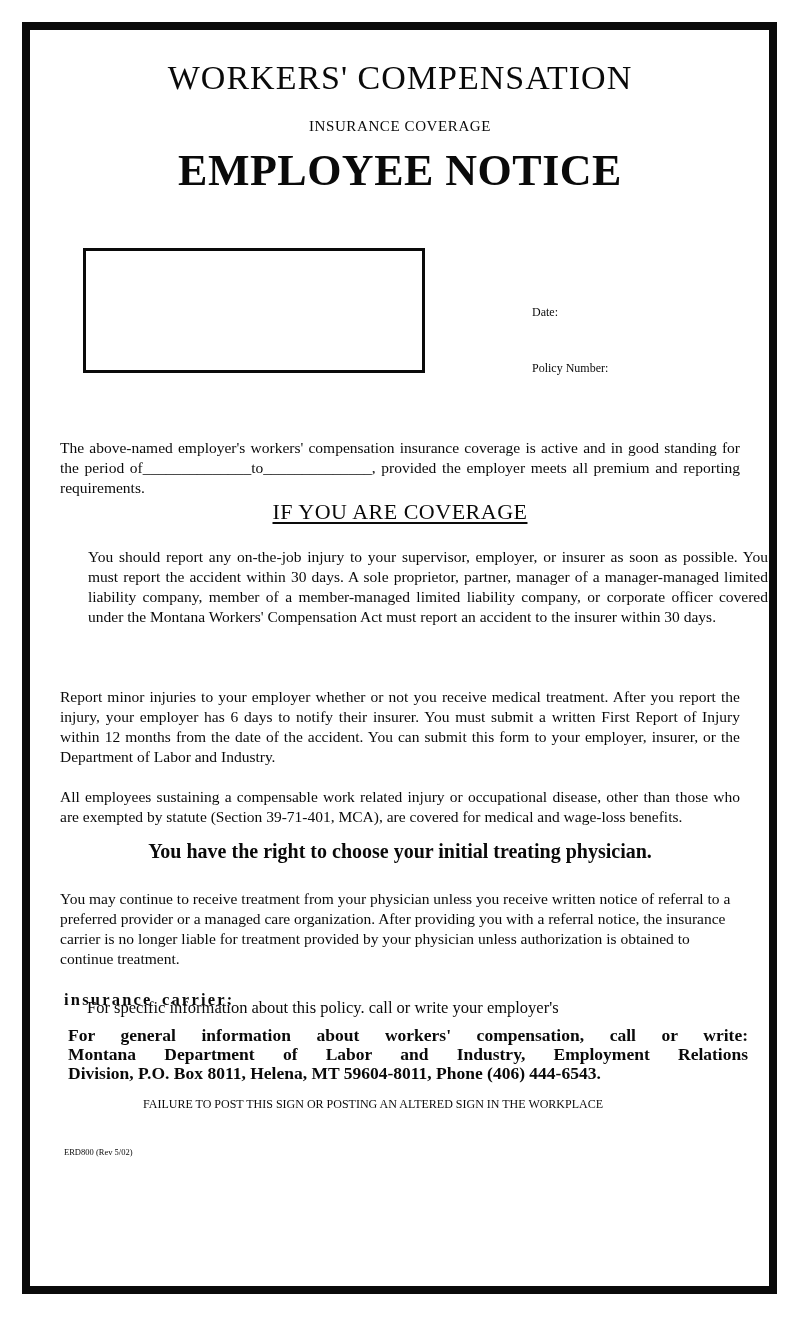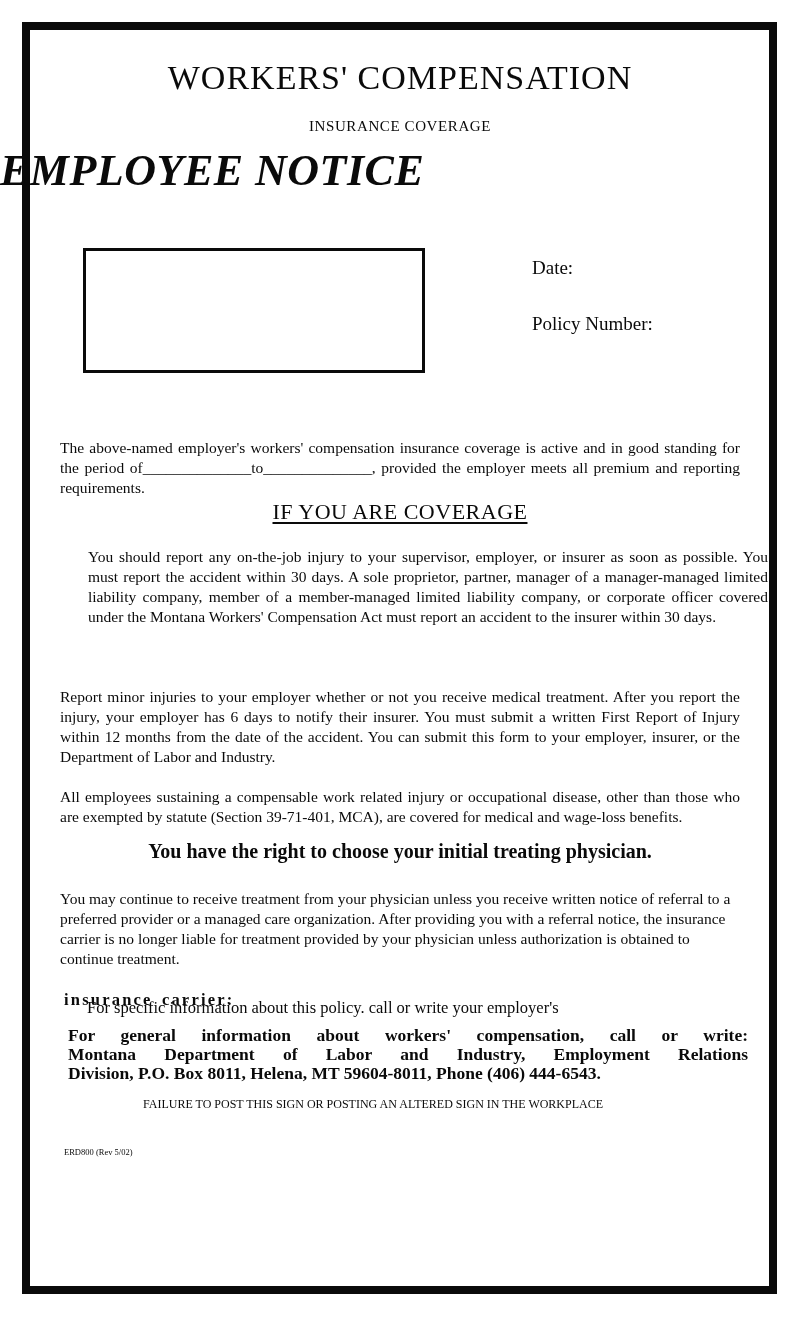--- a/index.html
+++ b/index.html
@@ -39,34 +39,35 @@
     font-weight: 400;
   }
   .subtitle {
     left: 0; right: 0; top: 118px;
     text-align: center;
     font-size: 15px;
     letter-spacing: 0.6px;
   }
   .notice-title {
     left: 0; right: 0; top: 145px;
+    text-align: center;
     font-size: 44px;
     font-weight: 700;
     letter-spacing: 0.5px;
-    font-style: italic;
   }
   .employer-box {
     left: 83px; top: 248px;
     width: 342px; height: 125px;
     border: 3px solid #0a0a0a;
     box-sizing: border-box;
     background: #ffffff;
   }
   .field-label {
-    font-size: 19px;
+    font-size: 12px;
+    margin-top: 48px;
   }
   .date-label   { left: 532px; top: 257px; }
   .policy-label { left: 532px; top: 313px; }
 
   .body-par {
     left: 60px; width: 680px;
     font-size: 15.5px;
     line-height: 20px;
     text-align: justify;
   }

